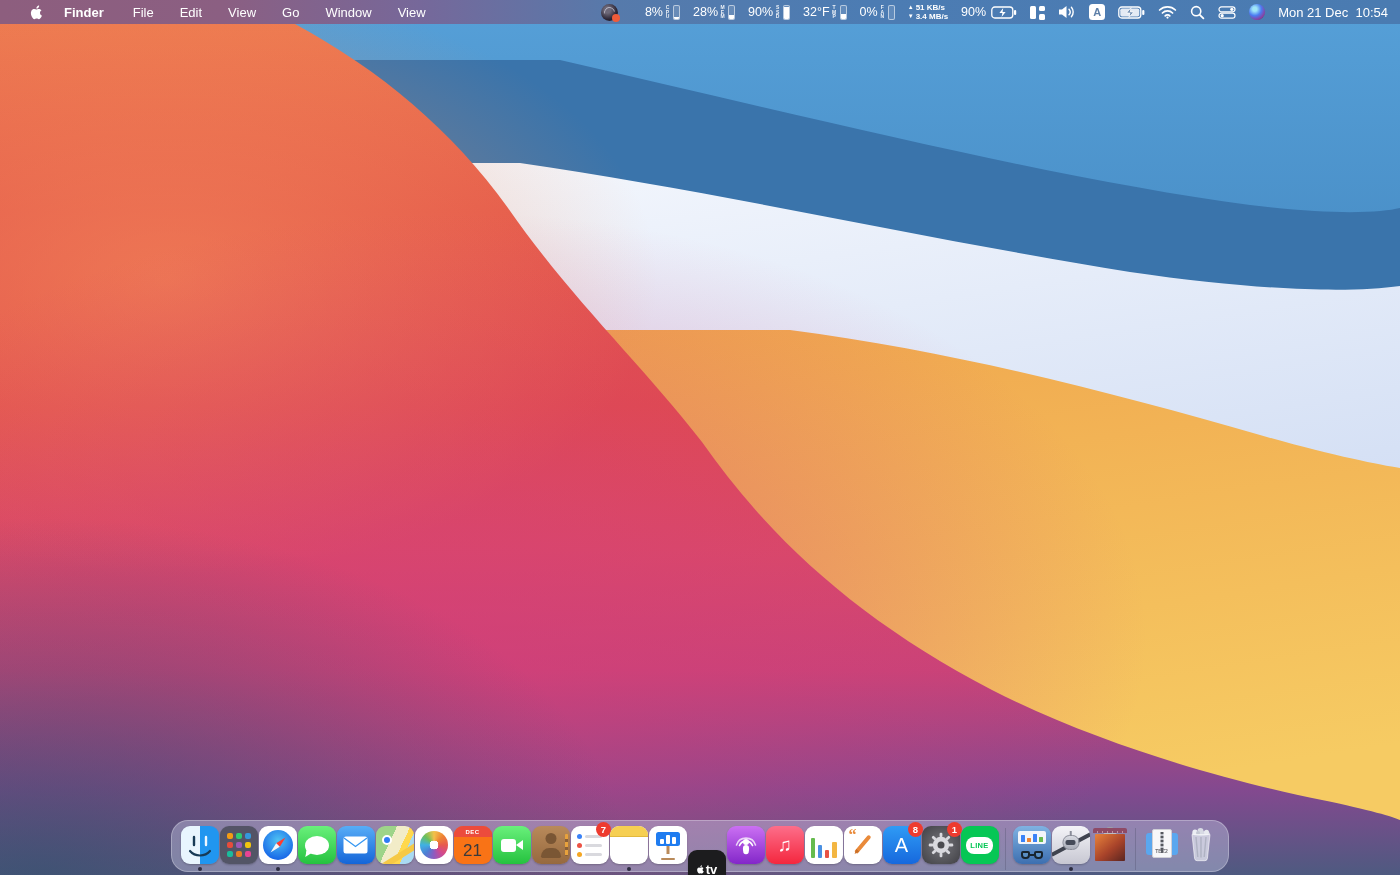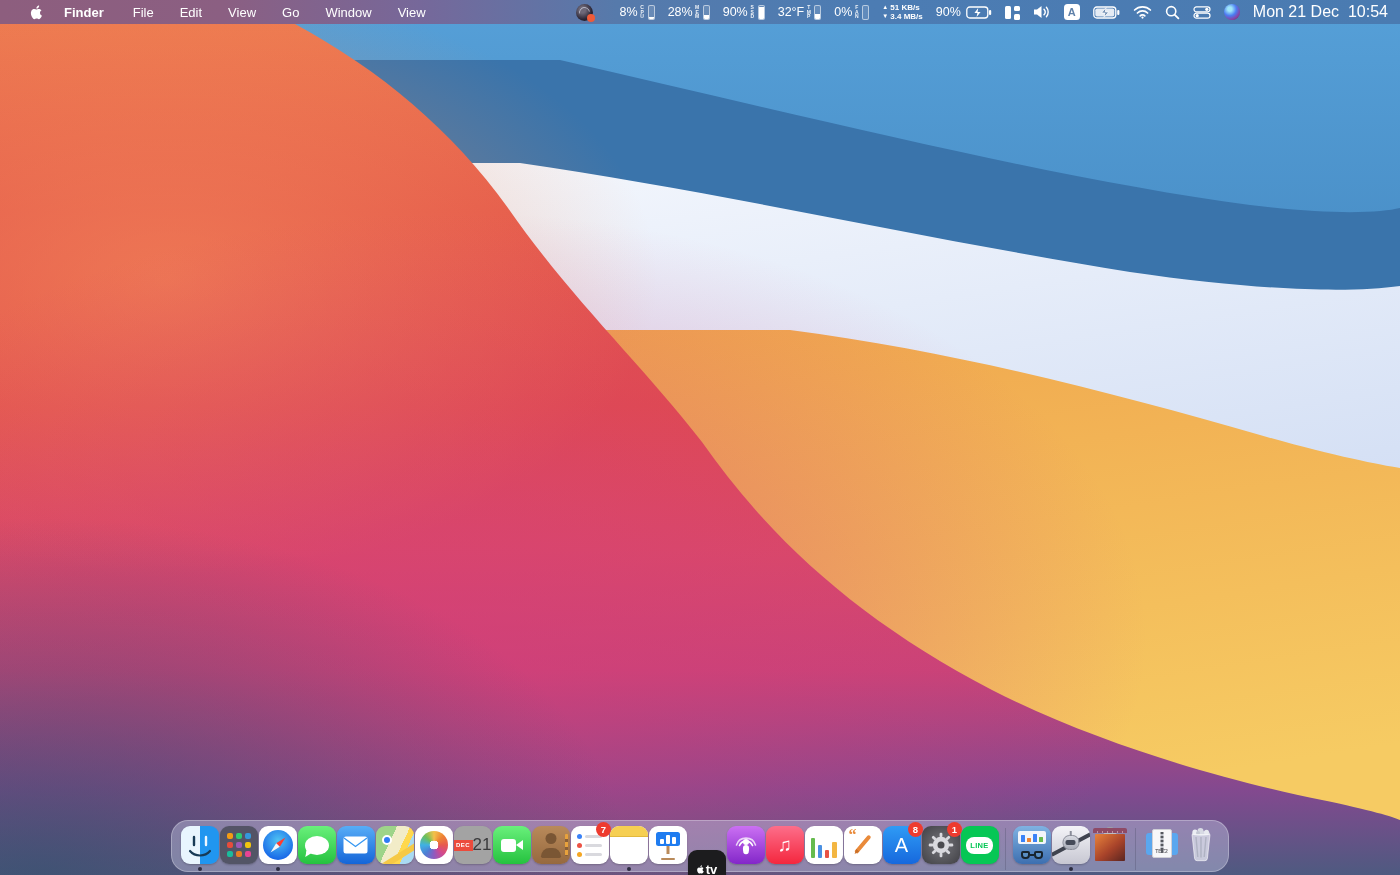--- a/index.html
+++ b/index.html
@@ -23,21 +23,21 @@
   .mb-right { display:flex; align-items:center; padding-right:12px; gap:13px; }
   .statitem { display:flex; align-items:center; gap:2px; }
   .stat-val { font-size:12.5px; }
   .gauge { width:7px; height:15px; border:1px solid rgba(255,255,255,.55); border-radius:2px; position:relative; overflow:hidden; background:rgba(255,255,255,.12); }
   .gauge::after { content:""; position:absolute; left:0; right:0; bottom:0; height:var(--fill,0%); background:#fff; }
   .vlabel { width:5px; font-size:5px; line-height:4.4px; word-break:break-all; text-align:center; color:rgba(255,255,255,.9); font-weight:bold; margin-right:1px; }
   .net { display:flex; flex-direction:column; align-items:flex-start; font-size:8px; line-height:9px; font-weight:bold; }
   .net .row { display:flex; align-items:center; gap:2px; white-space:nowrap; }
   .net .arr { font-size:6px; }
   .inputsrc { width:16px; height:16px; background:#fff; color:#5d7fa8; border-radius:3.5px; font-size:11px; font-weight:bold; display:flex; align-items:center; justify-content:center; }
-  .clock { white-space:pre; font-size:16px; }
+  .clock { white-space:pre; font-size:13px; }
   .cmm { position:relative; width:17px; height:17px; border-radius:50%;
          background:radial-gradient(circle at 38% 35%, #6d6878 0 20%, #2a2433 62%, #1c1824 100%); }
   .cmm::before { content:""; position:absolute; left:3px; top:3px; width:9px; height:9px; border-radius:50%;
          border:1.5px solid rgba(200,200,215,.75); border-bottom-color:transparent; border-right-color:transparent; transform:rotate(35deg); }
   .cmm::after { content:""; position:absolute; right:-2px; bottom:-1px; width:8px; height:8px; border-radius:50%; background:#ef5b39; }
   .siri { width:16px; height:16px; border-radius:50%;
           background:radial-gradient(circle at 36% 32%, #9fe6f8 0 14%, #4b7df2 44%, #8a3fa0 72%, #241238 100%); }
   .magnet-ic { position:relative; width:15px; height:13px; }
   .magnet-ic i { position:absolute; background:#fff; border-radius:1.5px; }
   .magnet-ic .m1 { left:0; top:0; width:6px; height:13px; }
@@ -91,21 +91,21 @@
   
   .ic-maps { background:linear-gradient(115deg,#9ed489 0 38%,#f2ecc8 38% 62%,#ffd84d 62% 74%,#a9daf2 74% 100%); position:relative; }
   .maps-dot { position:absolute; left:6px; top:9px; width:10px; height:10px; border-radius:50%; background:#2f7cf6; border:2px solid #fff; }
   .maps-road { position:absolute; left:-6px; bottom:4px; width:56px; height:6px; background:#f6c945; transform:rotate(-32deg); }
   
   .ic-photos { background:#fff; }
   .photos-wheel { width:28px; height:28px; border-radius:50%;
     background:radial-gradient(circle,#fff 0 22%,transparent 23%),
       conic-gradient(#f3c14a,#ee8434,#e75a4e,#d2498f,#8f5bbf,#4e7fd4,#3fb1e3,#6cc05a,#f3c14a); }
   
-  .ic-cal { background:#a3a3a3; flex-direction:row; display:flex; }
+  .ic-cal { background:#f97316; flex-direction:column; display:flex; }
   .cal-top { width:100%; height:11px; background:#ec4b3c; color:#fff; font-size:6px; font-weight:bold; display:flex; align-items:center; justify-content:center; letter-spacing:.5px; }
   .cal-day { flex:1; display:flex; align-items:center; justify-content:center; font-size:17px; color:#3a3a3c; font-weight:400; }
   
   .ic-contacts { background:linear-gradient(#b98a5a,#96693f); position:relative; }
   .ct-head { position:absolute; top:7px; left:50%; transform:translateX(-50%); width:11px; height:11px; border-radius:50%; background:#7a5634; }
   .ct-body { position:absolute; bottom:6px; left:50%; transform:translateX(-50%); width:20px; height:10px; border-radius:10px 10px 2px 2px; background:#7a5634; }
   .ct-tabs { position:absolute; right:2px; top:8px; width:3px; height:22px;
              background:repeating-linear-gradient(#e8a23c 0 5px,#8a5f35 5px 8px); border-radius:1px; }
   
   .ic-rem { background:#fff; flex-direction:column; display:flex; justify-content:center; gap:4px; padding-left:6px; align-items:flex-start; }

